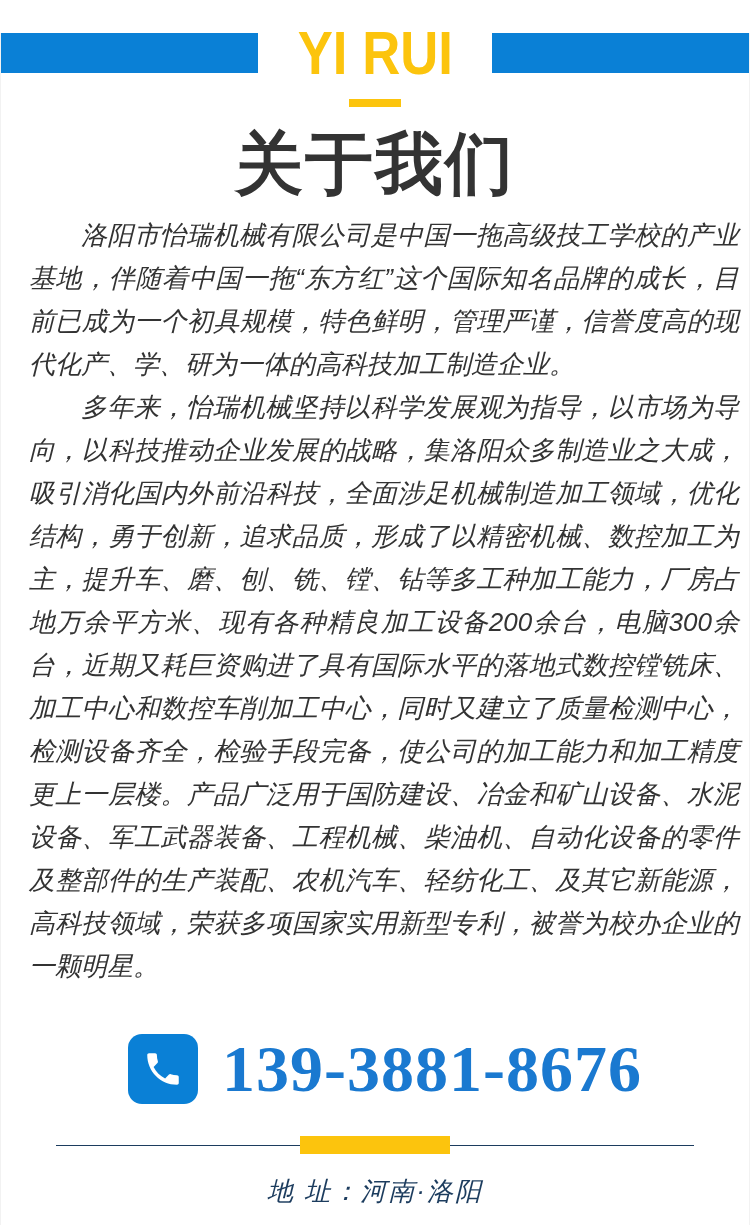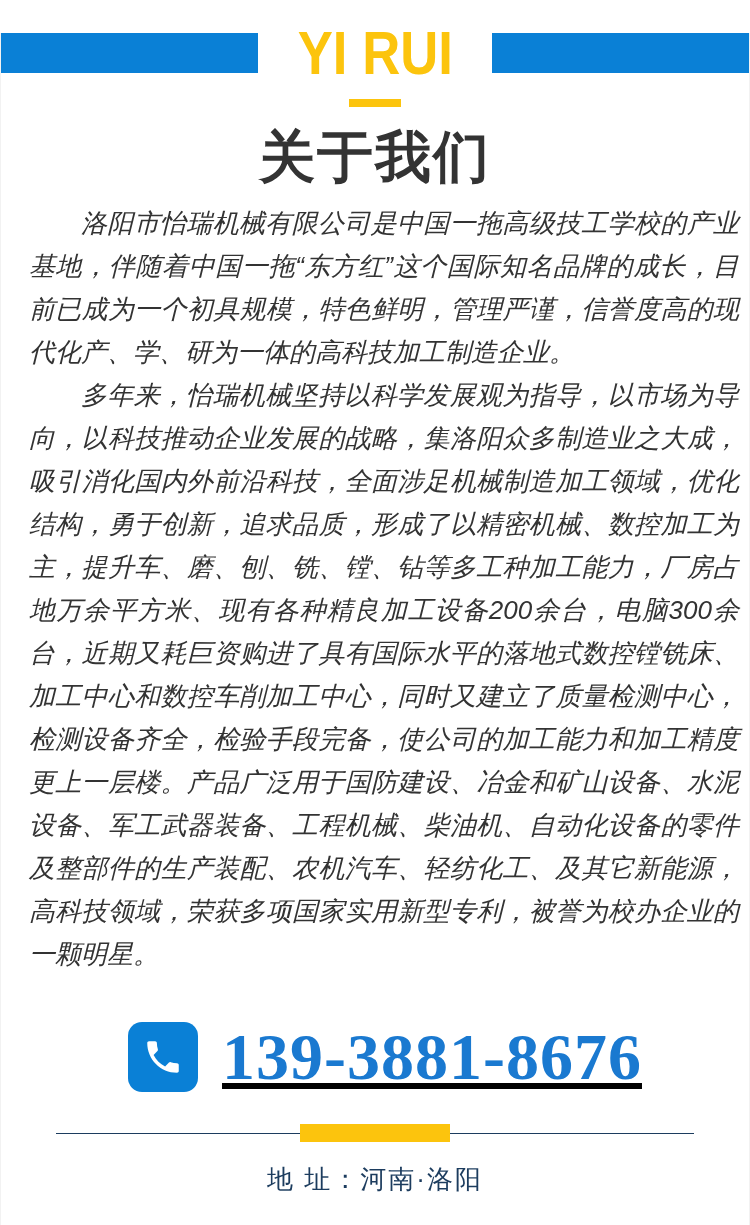--- a/index.html
+++ b/index.html
@@ -25,33 +25,33 @@
   .brand-bar{flex:1;height:40px;background:var(--brand-blue);}
   .brand-text{
     font-size:62px;font-weight:800;color:var(--brand-yellow);
     padding:0 26px;line-height:1;white-space:nowrap;
     transform:scaleX(.85);letter-spacing:0;
   }
   .accent-dash{width:52px;height:8px;background:var(--brand-yellow);margin:26px auto 0;}
   
   .page-title{
     margin:22px 0 0;text-align:center;
-    font-size:56px;font-weight:700;color:var(--text-dark);
+    font-size:68px;font-weight:700;color:var(--text-dark);
     letter-spacing:2px;line-height:1;
   }
   
   .about{margin:17px 10px 0 28px;}
   .about p{
     margin:0;font-size:26px;line-height:43px;color:var(--text-dark);
     text-align:justify;text-indent:2em;font-weight:400;font-style:italic;
   }
   
   .phone-row{
     display:flex;align-items:center;justify-content:center;
-    margin-top:46px;gap:24px;padding-left:20px;cursor:pointer;text-decoration:underline;
+    margin-top:46px;gap:24px;padding-left:20px;cursor:pointer;
   }
   .phone-badge{
     width:70px;height:70px;background:var(--brand-blue);
     border-radius:14px;display:flex;align-items:center;justify-content:center;
     flex:0 0 auto;
   }
   .phone-number{
     font-family:"Liberation Serif",serif;font-weight:700;
     font-size:66px;color:var(--phone-blue);line-height:1;letter-spacing:1px;
     white-space:nowrap;
@@ -62,21 +62,21 @@
     position:absolute;left:0;right:0;top:50%;height:1px;
     background:var(--navy-dark);
   }
   .footer-divider .accent{
     position:absolute;left:50%;top:0;transform:translateX(-50%);
     width:150px;height:18px;background:var(--brand-yellow);
   }
   
   .address{
     margin-top:20px;text-align:center;
-    font-size:26px;color:var(--navy-dark);letter-spacing:2px;font-weight:400;
+    font-size:26px;color:var(--navy-dark);letter-spacing:2px;font-weight:400;font-style:italic;
   }
 </style>
 </head>
 <body>
 
 <div class="page">
 
   <div class="brand-row">
     <div class="brand-bar"></div>
     <div class="brand-text">YI RUI</div>

